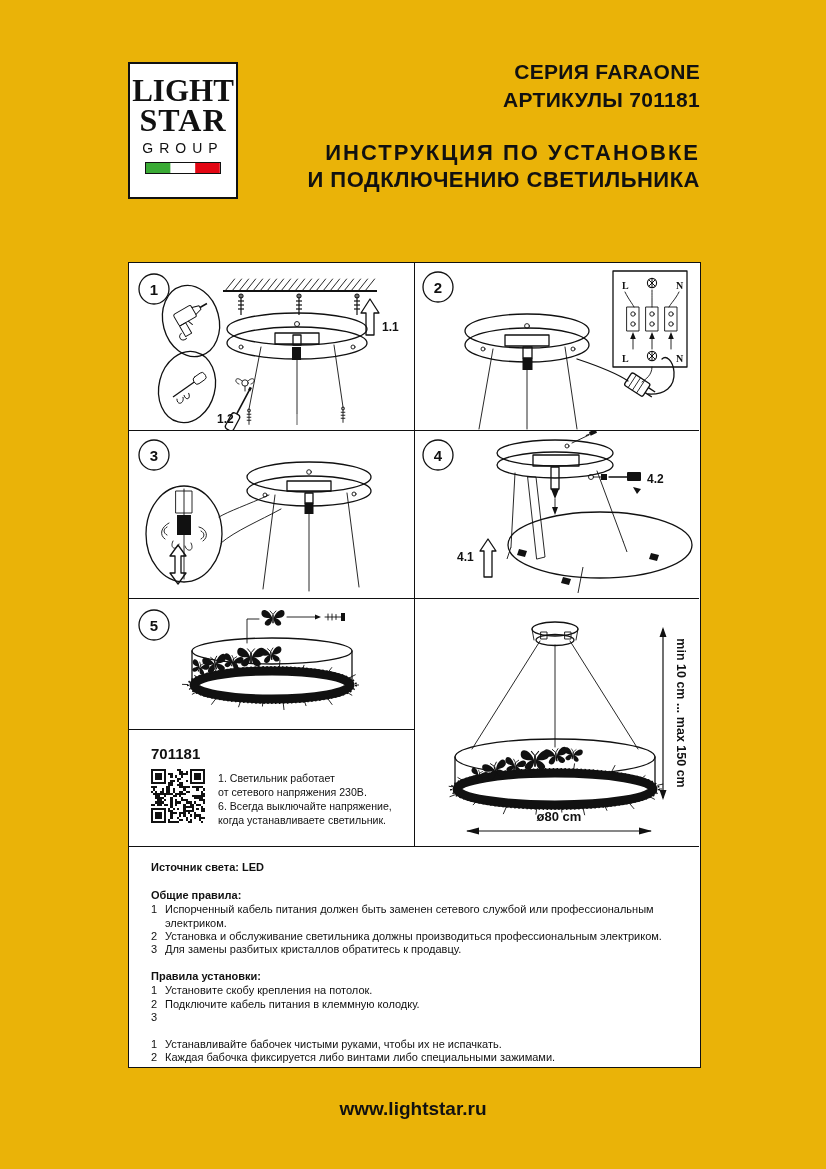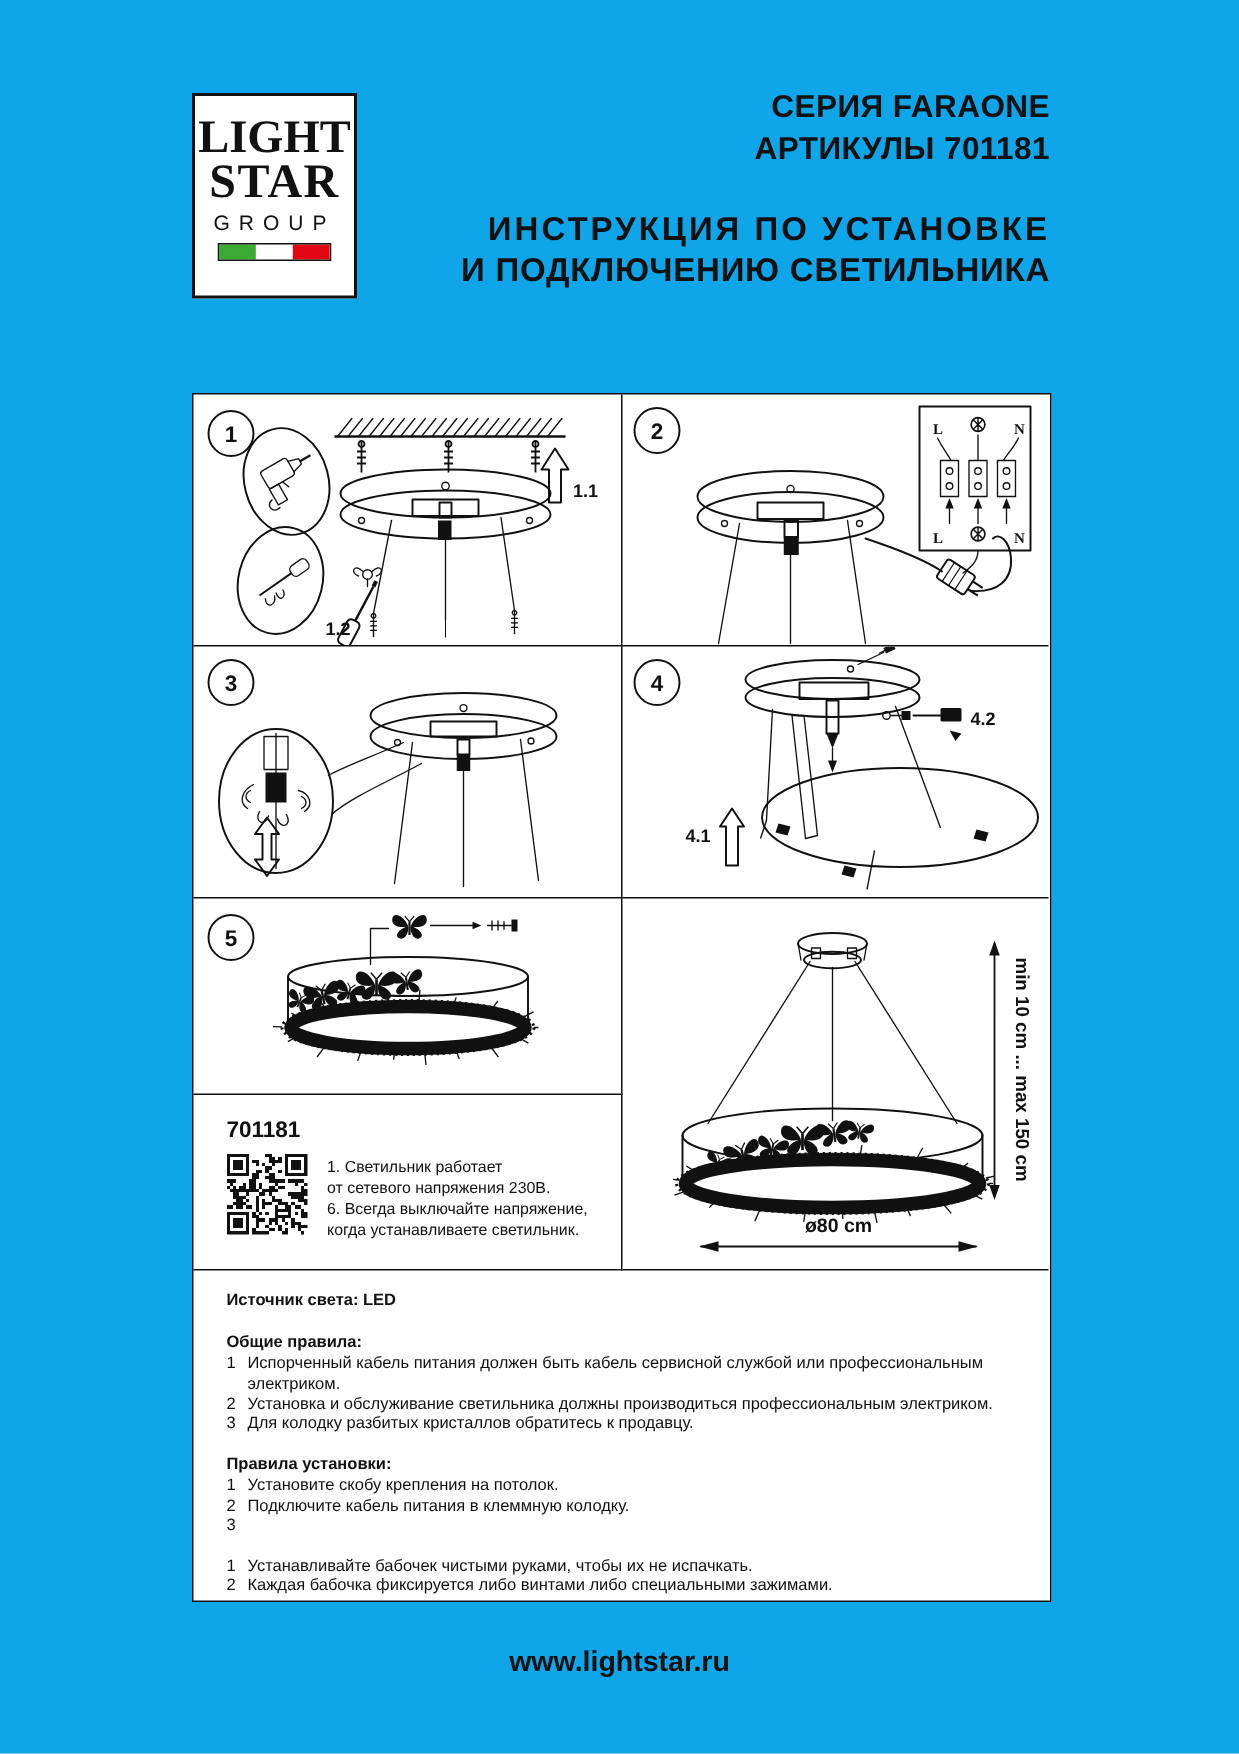--- a/index.html
+++ b/index.html
@@ -1,16 +1,16 @@
 <!DOCTYPE html>
 <html><head>
 <meta charset="utf-8">
 <style>
   html,body{margin:0;padding:0;background:#e8e8e8}
-  .page{position:relative;width:826px;height:1169px;margin:0 auto;background:#0ea5e9;
+  .page{position:relative;width:826px;height:1169px;margin:0 auto;background:#eab308;
         font-family:"Liberation Sans",sans-serif;color:#111;overflow:hidden}
 
   
   .logo-box{position:absolute;left:128px;top:62px;width:110px;height:137px;
             border:2px solid #111;box-sizing:border-box;text-align:center;background:#fff}
   .logo-light{font-family:"Liberation Serif",serif;font-weight:bold;font-size:31px;line-height:1;margin-top:11px}
   .logo-star{font-family:"Liberation Serif",serif;font-weight:bold;font-size:32px;line-height:.92;letter-spacing:1px}
   .logo-group{font-size:14px;letter-spacing:6px;margin-top:5px;padding-left:0;font-weight:normal}
   .logo-flag{margin-top:6px}
 
@@ -661,29 +661,29 @@
       </svg>
     </div>
 
     <div class="cell info" style="left:0;top:584px;width:570px;height:219px">
       <div class="info-src">Источник света: LED</div>
 
       <div class="sec">
         <div class="info-h">Общие правила:</div>
         <div class="info-item">
           <span class="info-num">1</span>
-            <span>Испорченный кабель питания должен быть кабель сервисной службой или профессиональным электриком.</span>
+            <span>Испорченный кабель питания должен быть заменен сетевого службой или профессиональным электриком.</span>
         </div>
         <div class="info-item">
           <span class="info-num">2</span>
             <span>Установка и обслуживание светильника должны производиться профессиональным электриком.</span>
         </div>
         <div class="info-item">
           <span class="info-num">3</span>
-            <span>Для колодку разбитых кристаллов обратитесь к продавцу.</span>
+            <span>Для замены разбитых кристаллов обратитесь к продавцу.</span>
         </div>
       </div>
 
       <div class="sec" style="margin-top:14px">
         <div class="info-h">Правила установки:</div>
         <div class="info-item">
           <span class="info-num">1</span>
             <span>Установите скобу крепления на потолок.</span>
         </div>
         <div class="info-item">

